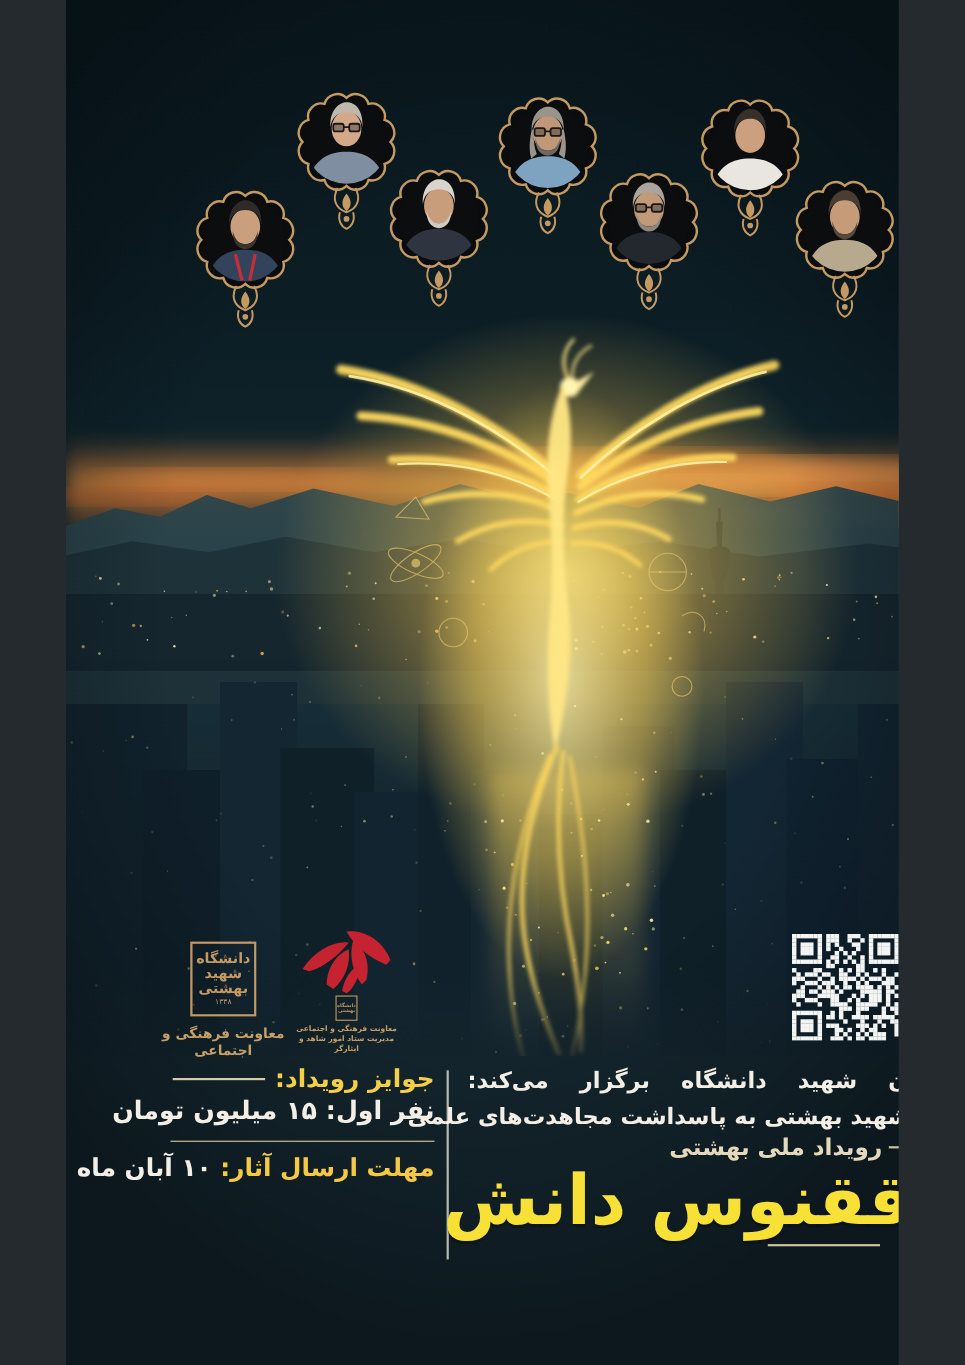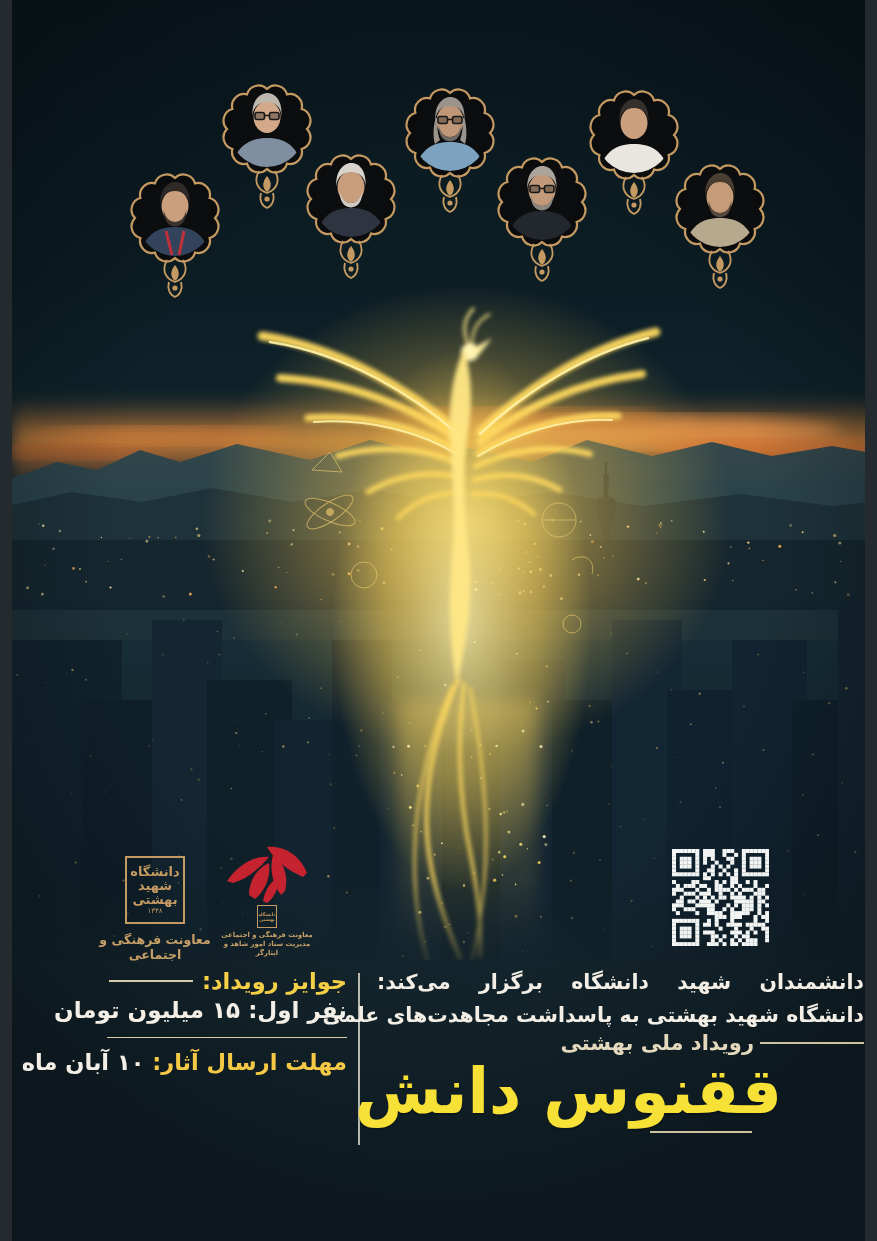--- a/index.html
+++ b/index.html
@@ -1,16 +1,16 @@
 <!DOCTYPE html>
 <html lang="fa"><head>
 <meta charset="utf-8">
 <style>
   html,body{margin:0;padding:0;background:#242a2e;}
-  .poster{position:relative;width:853px;height:1241px;margin:0 auto;overflow:hidden;
+  .poster{position:relative;width:757px;height:1241px;margin:0 auto;overflow:hidden;
     background:linear-gradient(180deg,#0a191f 0%,#0c1d24 22%,#10252d 38%,#17303a 46%,#152831 60%,#14242d 78%,#16262f 100%);
     font-family:"DejaVu Sans",sans-serif;}
   .scene{position:absolute;left:0;top:0;width:877px;height:1241px;}
   .vignette{position:absolute;inset:0;pointer-events:none;
     background:radial-gradient(ellipse 70% 55% at 50% 44%,rgba(0,0,0,0) 55%,rgba(4,11,15,.52) 100%);}
   
   .portraits{position:absolute;left:0;top:0;width:877px;height:320px;}
   .pframe{position:absolute;width:102px;height:136px;}
   .pp1{left:112px;top:165px;} .pp2{left:204px;top:76px;} .pp3{left:288px;top:146px;}
   .pp4{left:387px;top:80px;}  .pp5{left:479px;top:149px;} .pp6{left:571px;top:82px;}

